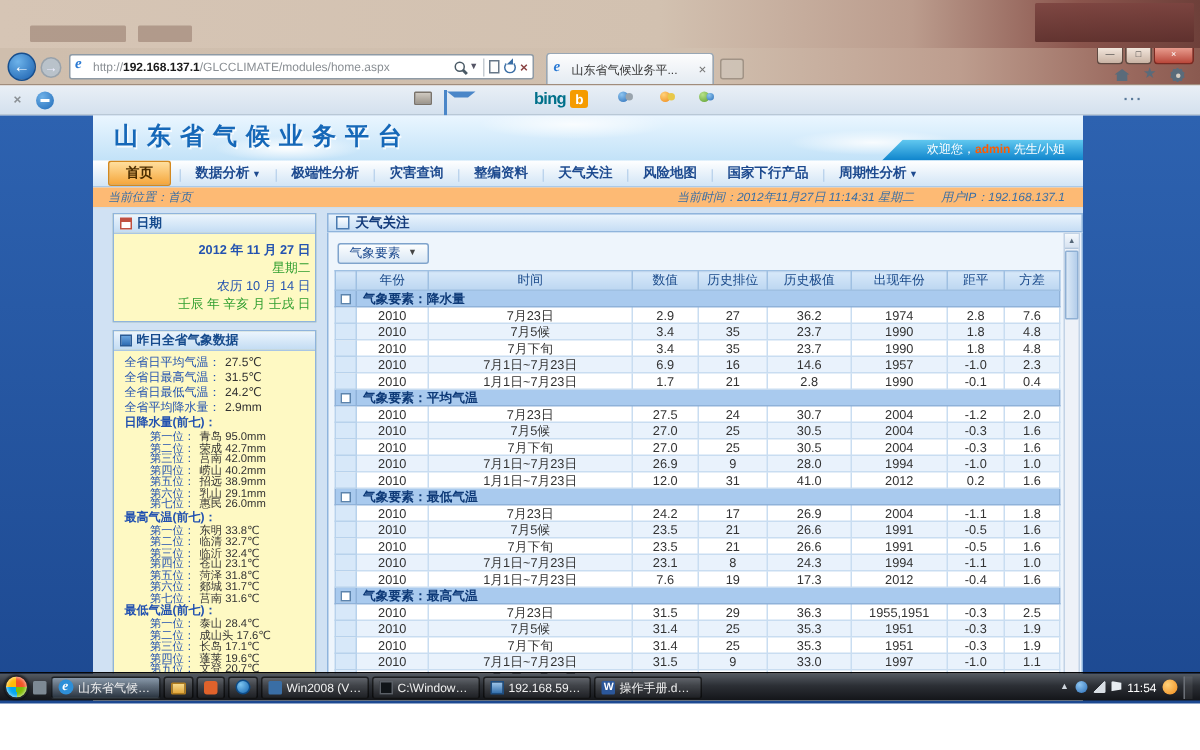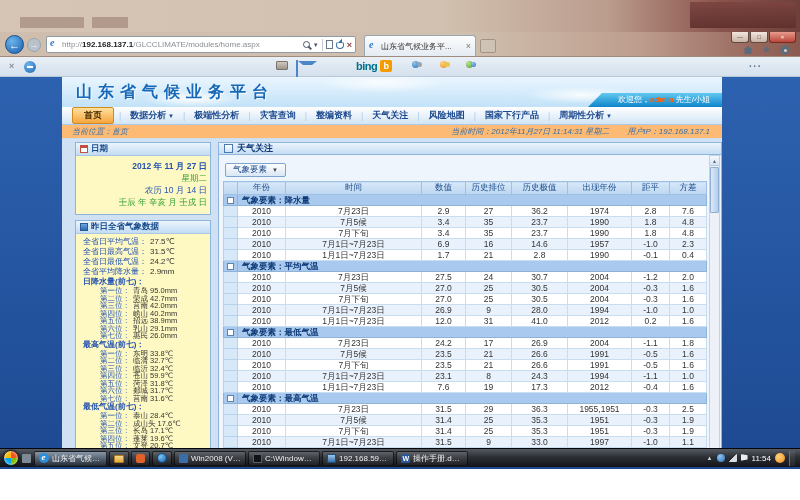--- a/index.html
+++ b/index.html
@@ -358,21 +358,21 @@
                 <div class="rank-row">
                   <span class="rank-label">第二位：</span>
                   <span class="rank-value">临清 32.7℃</span>
                 </div>
                 <div class="rank-row">
                   <span class="rank-label">第三位：</span>
                   <span class="rank-value">临沂 32.4℃</span>
                 </div>
                 <div class="rank-row">
                   <span class="rank-label">第四位：</span>
-                  <span class="rank-value">苍山 59.9℃</span>
+                  <span class="rank-value">苍山 23.1℃</span>
                 </div>
                 <div class="rank-row">
                   <span class="rank-label">第五位：</span>
                   <span class="rank-value">菏泽 31.8℃</span>
                 </div>
                 <div class="rank-row">
                   <span class="rank-label">第六位：</span>
                   <span class="rank-value">郯城 31.7℃</span>
                 </div>
                 <div class="rank-row">

